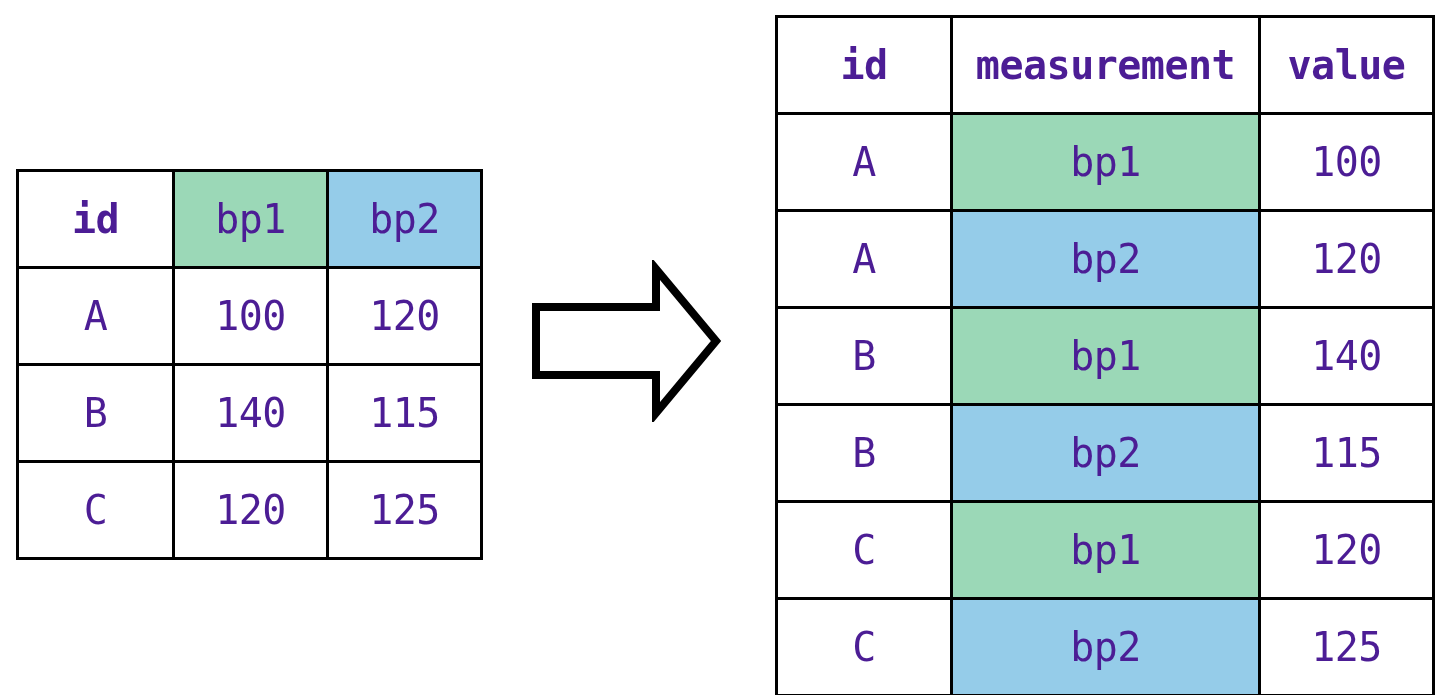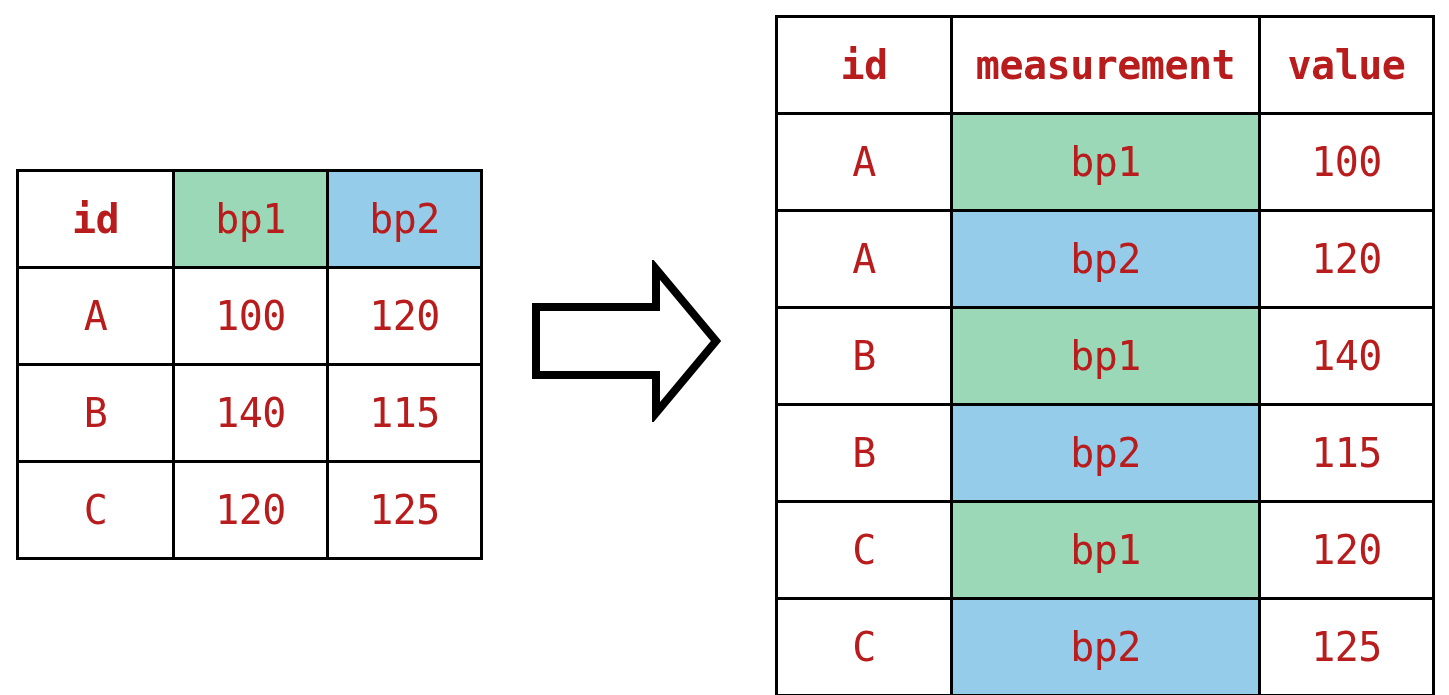--- a/index.html
+++ b/index.html
@@ -32,21 +32,21 @@
     background: #ffffff;
   }
   .grid td {
     border: 3px solid #000000;
     text-align: center;
     vertical-align: middle;
     padding: 0;
     background: #ffffff;
     font-family: "DejaVu Sans Mono", "Liberation Mono", monospace;
     font-weight: 400;
-    color: #b91c1c;
+    color: #4c1d95;
     letter-spacing: -0.5px;
   }
   .grid td.hdr {
     font-weight: 700;
   }
   .cell-green { background: #9BD8B7 !important; }
   .cell-blue  { background: #95CCE9 !important; }
 
   
   #wide-table {

